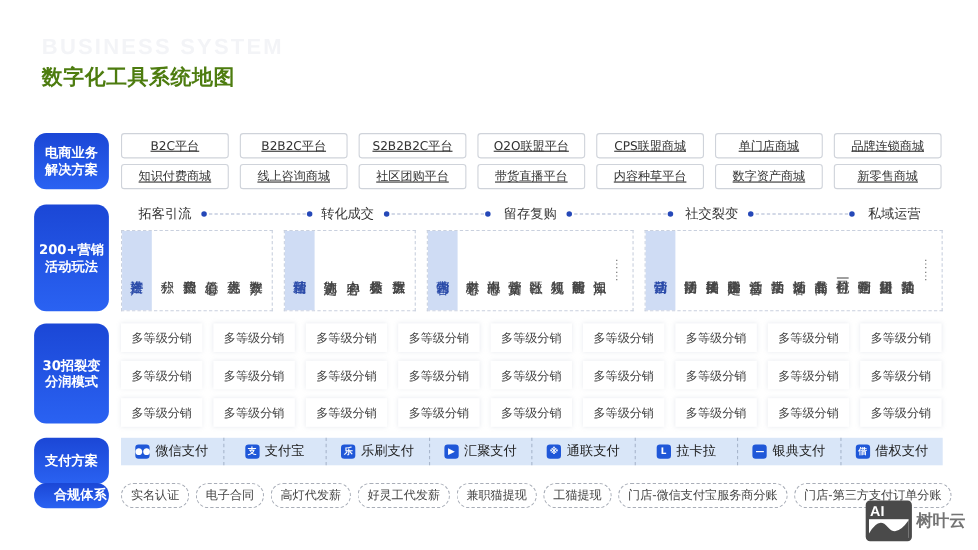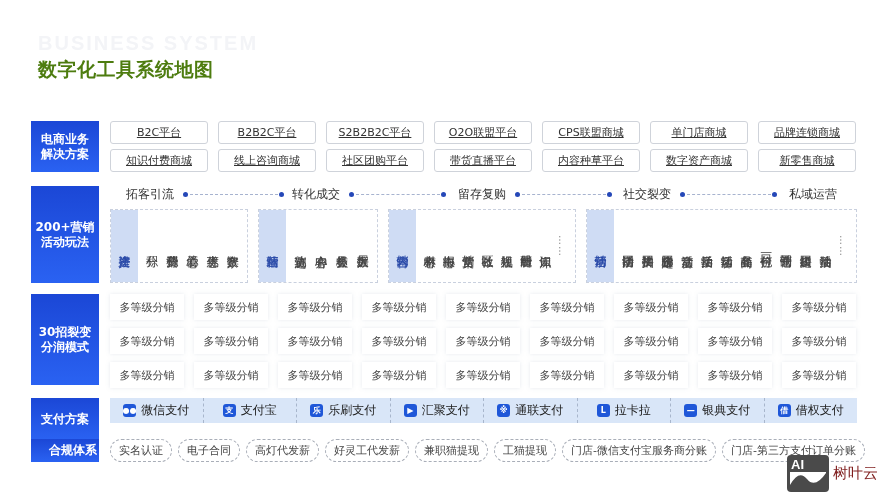--- a/index.html
+++ b/index.html
@@ -17,21 +17,21 @@
     font-size: 19px; font-weight: bold; color: #4d7c0f;
     letter-spacing: 0.5px;
   }
 
   .section-label {
     position: absolute; left: 31px;
     width: 68px;
     background: linear-gradient(180deg, #1b47d6 0%, #2a62f2 100%);
     color: #fff; font-size: 12px; font-weight: bold;
     display: flex; align-items: center; justify-content: center;
-    text-align: center; line-height: 15px;
+    text-align: center; line-height: 15px; border-radius: 11px;
   }
 
   
   .r1-grid {
     position: absolute; left: 110px; top: 121px;
     display: grid; grid-template-columns: repeat(7, 98px);
     column-gap: 10px; row-gap: 5px; text-decoration: underline;
   }
   .r1-cell {
     height: 23px; border: 1px solid #cfd3da; border-radius: 3px;
@@ -124,21 +124,21 @@
 
   .watermark {
     position: absolute; left: 787px; top: 455px;
     display: flex; align-items: center;
   }
   .wm-box {
     width: 42px; height: 37px; border-radius: 4px; background: #4a4a4a;
     position: relative; overflow: hidden;
   }
   .wm-text {
-    color: #7f1d1d; font-size: 15px; font-weight: normal; margin-left: 4px;
+    color: #737373; font-size: 15px; font-weight: bold; margin-left: 4px;
   }
 </style>
 </head>
 <body>
 
 <div class="bg-title">BUSINESS SYSTEM</div>
 <div class="page-title">数字化工具系统地图</div>
 
 <div class="section-label" style="top:121px;height:51px;white-space:pre-line;">电商业务
 解决方案</div>

